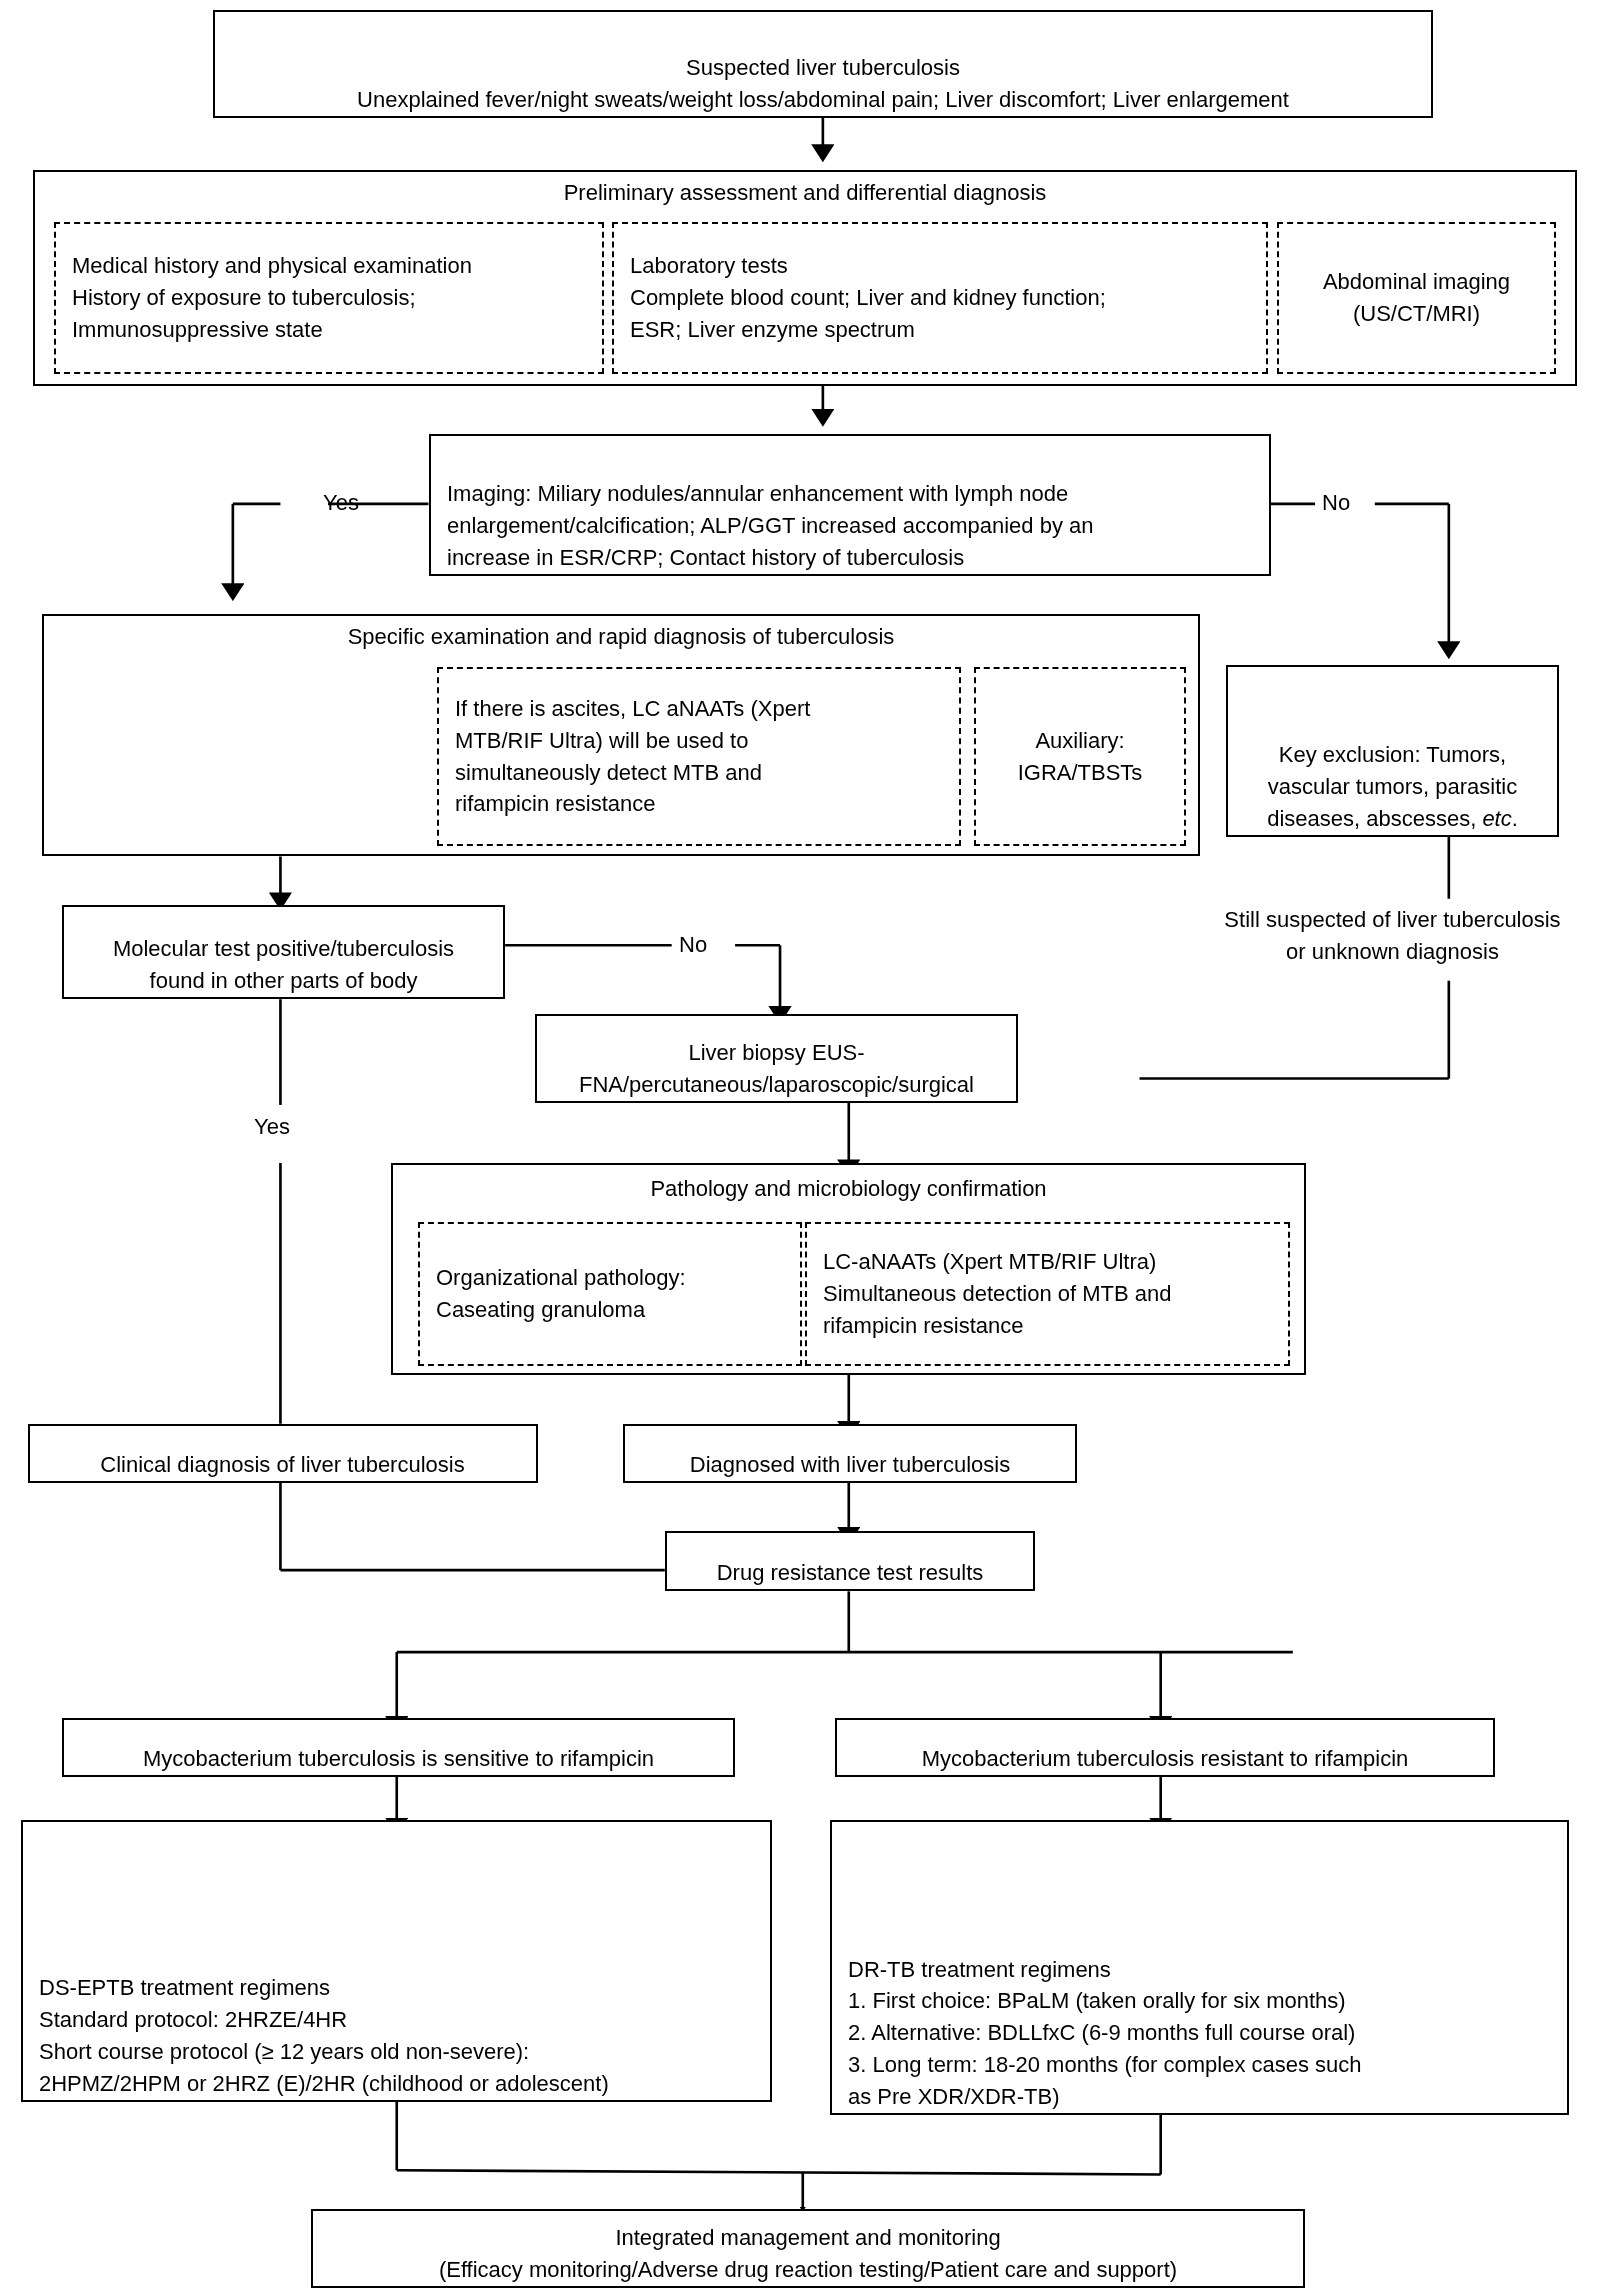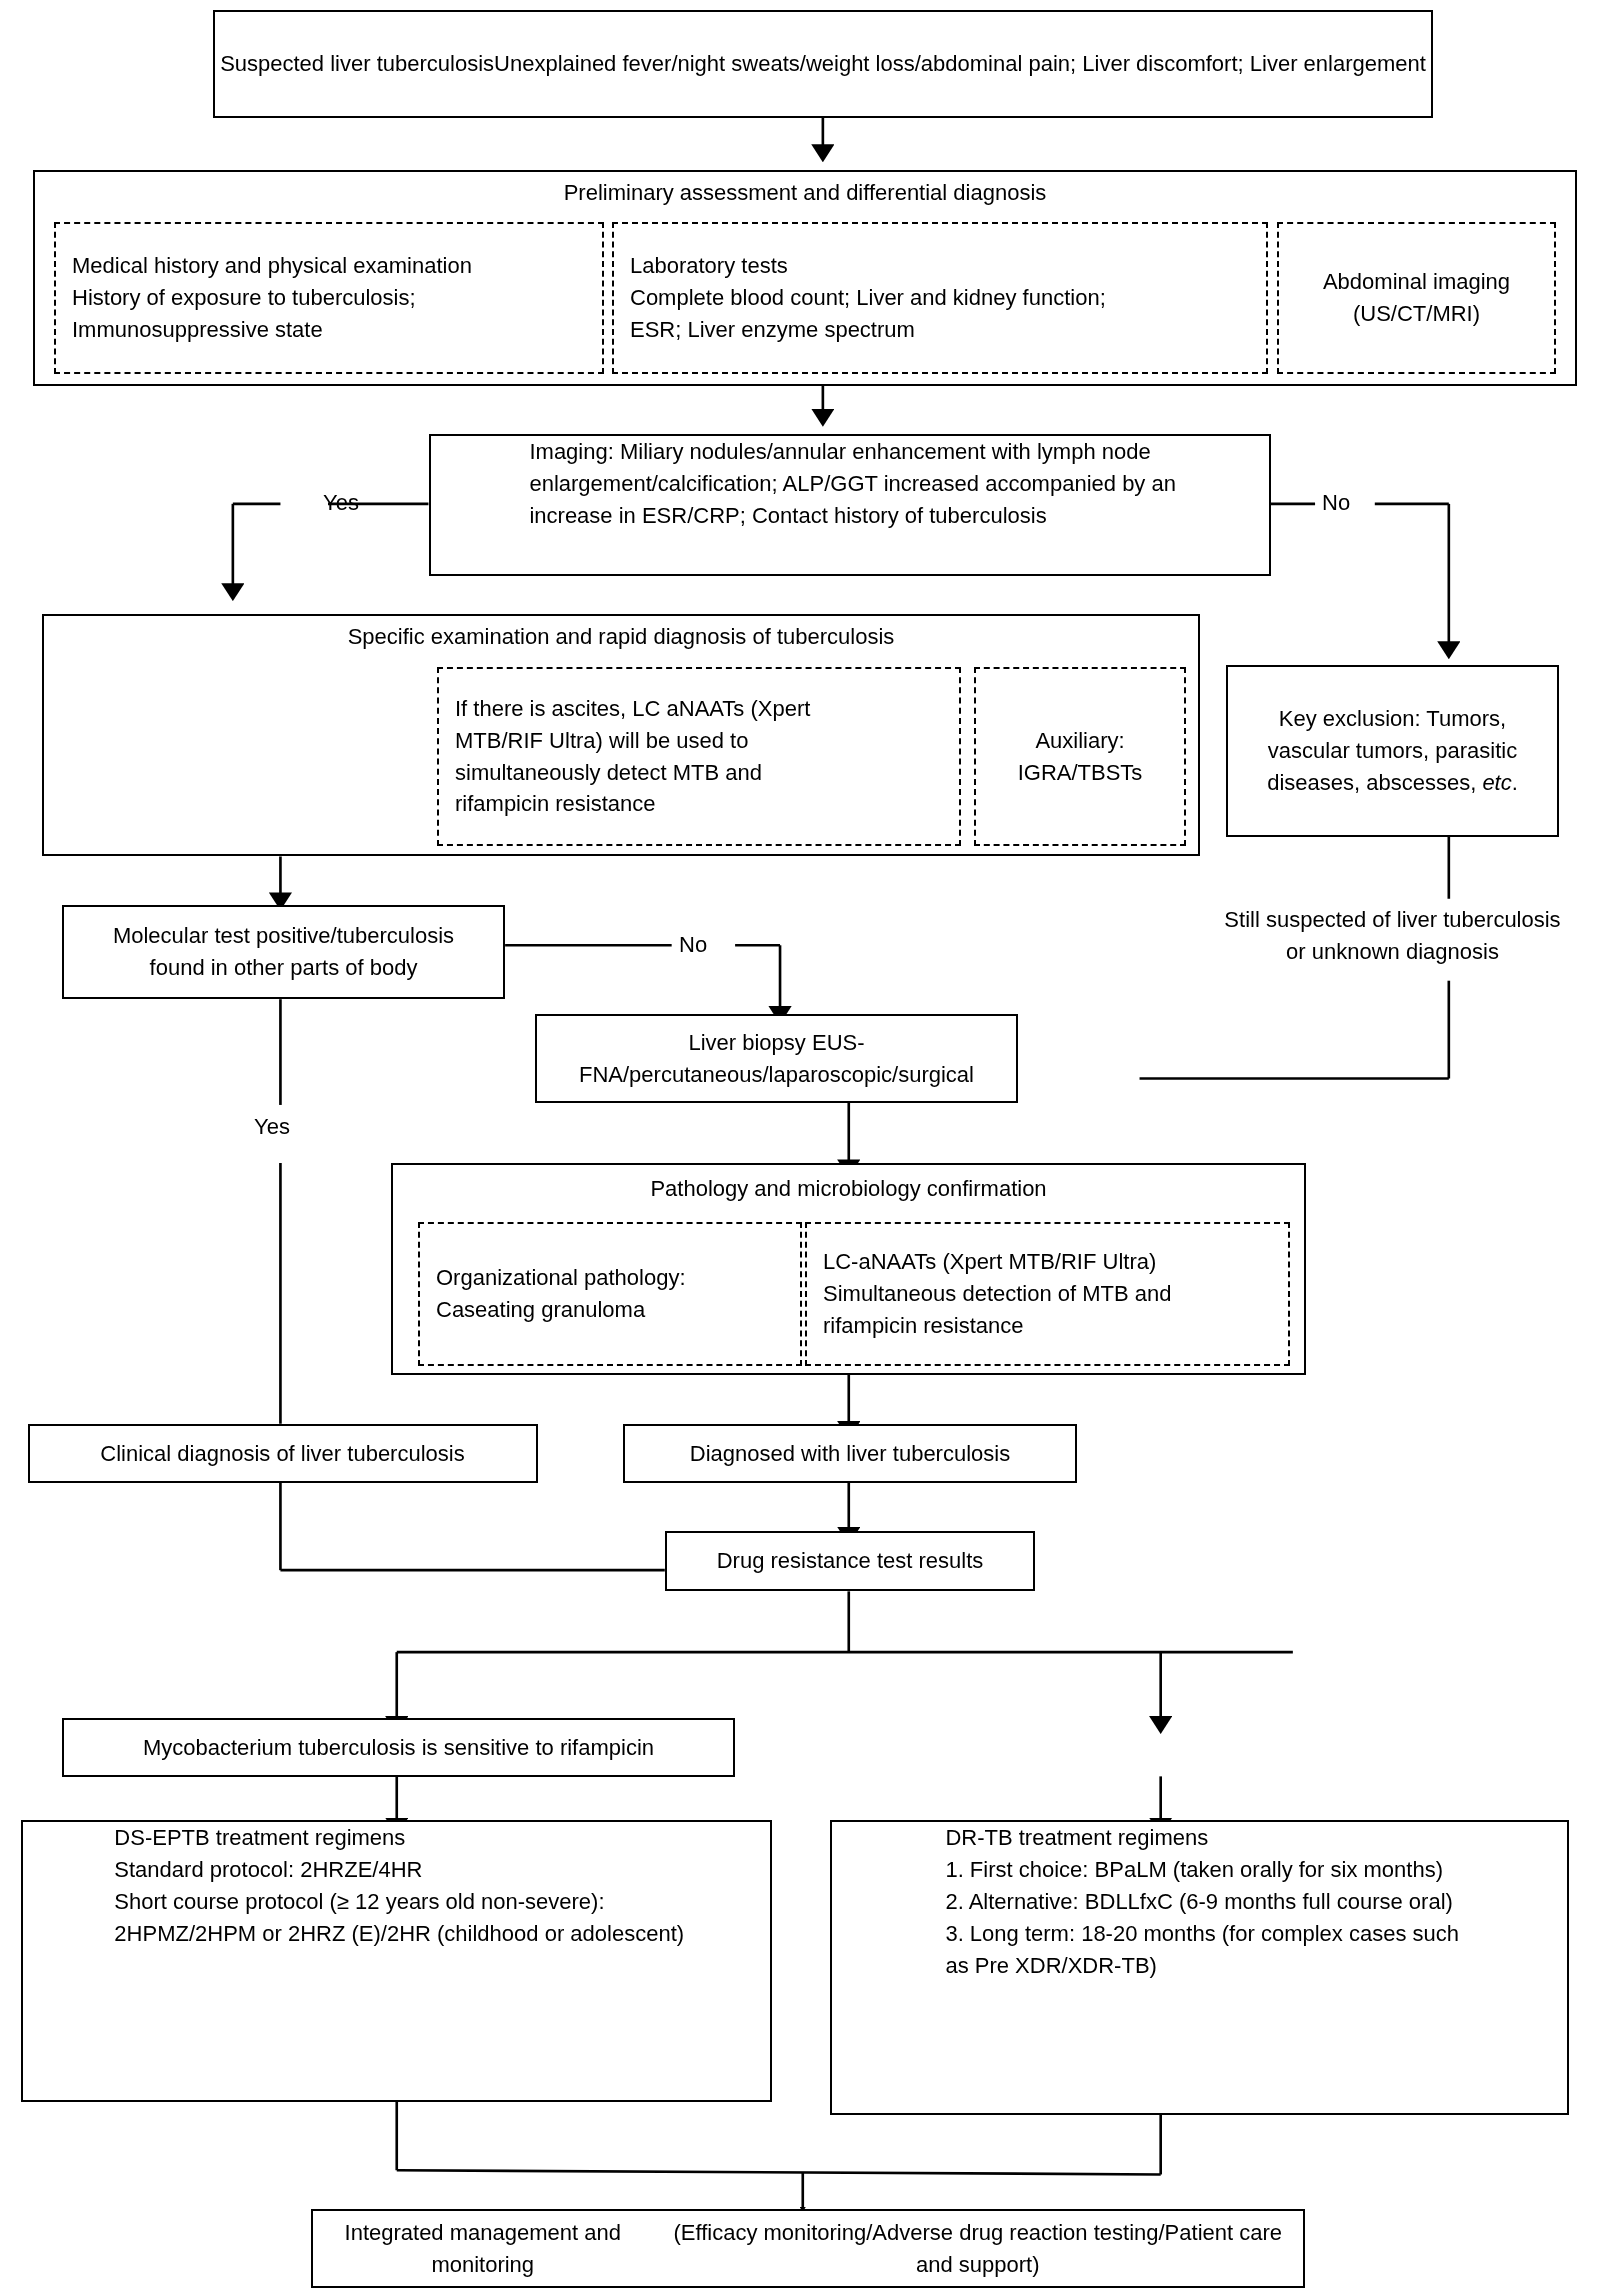--- a/index.html
+++ b/index.html
@@ -17,22 +17,22 @@
     height: 2295px;
     background: #ffffff;
     overflow: hidden;
   }
   .node {
     position: absolute;
     box-sizing: border-box;
     border: 2.1px solid #000000;
     background: #ffffff;
     display: flex;
-    flex-direction: row;
-    justify-content: center;
+    flex-direction: column;
+    justify-content: flex-end;
   }
   .node.center { align-items: center; text-align: center; }
   .node.left   { align-items: flex-start; text-align: left; }
   .sub {
     position: absolute;
     box-sizing: border-box;
     border: 2.1px dashed #000000;
     background: #ffffff;
     display: flex;
     flex-direction: column;
@@ -227,20 +227,23 @@
   </div>
 
   <div class="node center" style="left:665px; top:1531px; width:370px; height:60px;">
     <div class="txt">Drug resistance test results</div>
   </div>
 
   <div class="node center" style="left:62px; top:1718px; width:673px; height:59px;">
     <div class="txt">Mycobacterium tuberculosis is sensitive to rifampicin</div>
   </div>
 
+  <div class="node center" style="left:835px; top:1718px; width:660px; height:59px;">
+    <div class="txt">Mycobacterium tuberculosis resistant to rifampicin</div>
+  </div>
 
   <div class="node left pad-lr" style="left:21px; top:1820px; width:751px; height:282px;">
     <div class="txt">DS-EPTB treatment regimens
 Standard protocol: 2HRZE/4HR
 Short course protocol (≥ 12 years old non-severe):
 2HPMZ/2HPM or 2HRZ (E)/2HR (childhood or adolescent)</div>
   </div>
 
   <div class="node left pad-lr" style="left:830px; top:1820px; width:739px; height:295px;">
     <div class="txt">DR-TB treatment regimens

